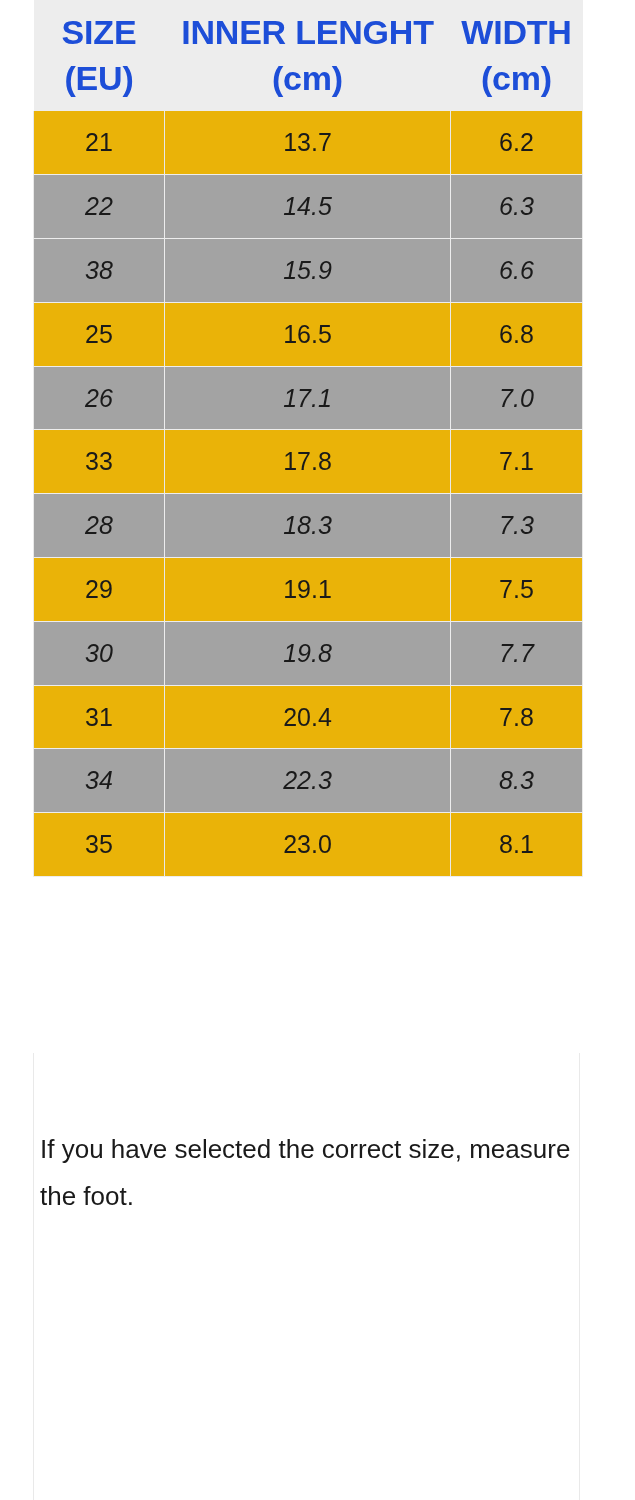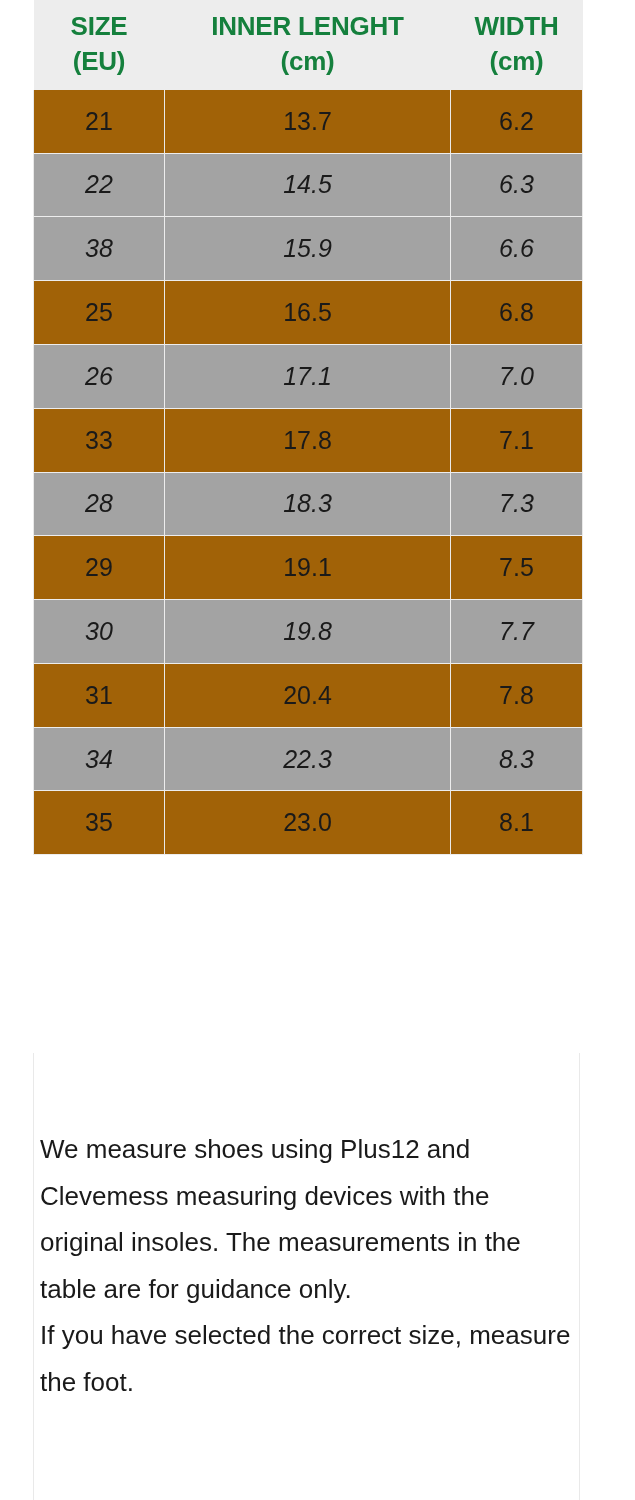--- a/index.html
+++ b/index.html
@@ -37,27 +37,27 @@
     background: #ffffff;
   }
 
   table.size-table col.c-size   { width: 131px; }
   table.size-table col.c-length { width: 286px; }
   table.size-table col.c-width  { width: 132px; }
 
   thead th {
     background: #ededed;
     font-weight: bold;
-    font-size: 26px;
+    font-size: 34px;
     line-height: 1.36;
     letter-spacing: -0.2px;
     text-align: center;
     padding: 9px 2px 10px 2px;
     border: 0;
-    color: #15803d;
+    color: #1d4ed8;
     white-space: nowrap;
     vertical-align: middle;
   }
   thead th .hdr-l1 { display: block; }
   thead th .hdr-l2 { display: block; }
 
   tbody td {
     height: 62.8px;
     font-size: 25px;
     text-align: center;
@@ -74,21 +74,21 @@
   tbody tr.odd td {
     background: #a3a3a3;
     border-left-color: #ededed;
     border-right-color: #ededed;
     border-bottom-color: #ededed;
     font-style: italic;
   }
   tbody tr.odd td.first { border-left-color: #e9e9e9; }
   tbody tr.odd td.last  { border-right-color: #e9e9e9; }
 
-  tbody tr.even td { background: #a16207; }
+  tbody tr.even td { background: #eab308; }
 
   
   .note-block {
     position: absolute;
     left: 33px;
     top: 1053px;
     width: 547px;
     height: 447px;
     background: #ffffff;
     border-left: 1px solid #e9e9e9;
@@ -198,18 +198,17 @@
           <td class="first">35</td>
           <td>23.0</td>
           <td class="last">8.1</td>
         </tr>
       </tbody>
     </table>
   </div>
 
   <div class="note-block">
     <div class="note-text">
-      <p>We measure shoes using Plus12 and Clevemess measuring devices with the original insoles. The measurements in the table are for guidance only.</p>
       <p>If you have selected the correct size, measure the foot.</p>
     </div>
   </div>
 
 </div>
 
 </body></html>

